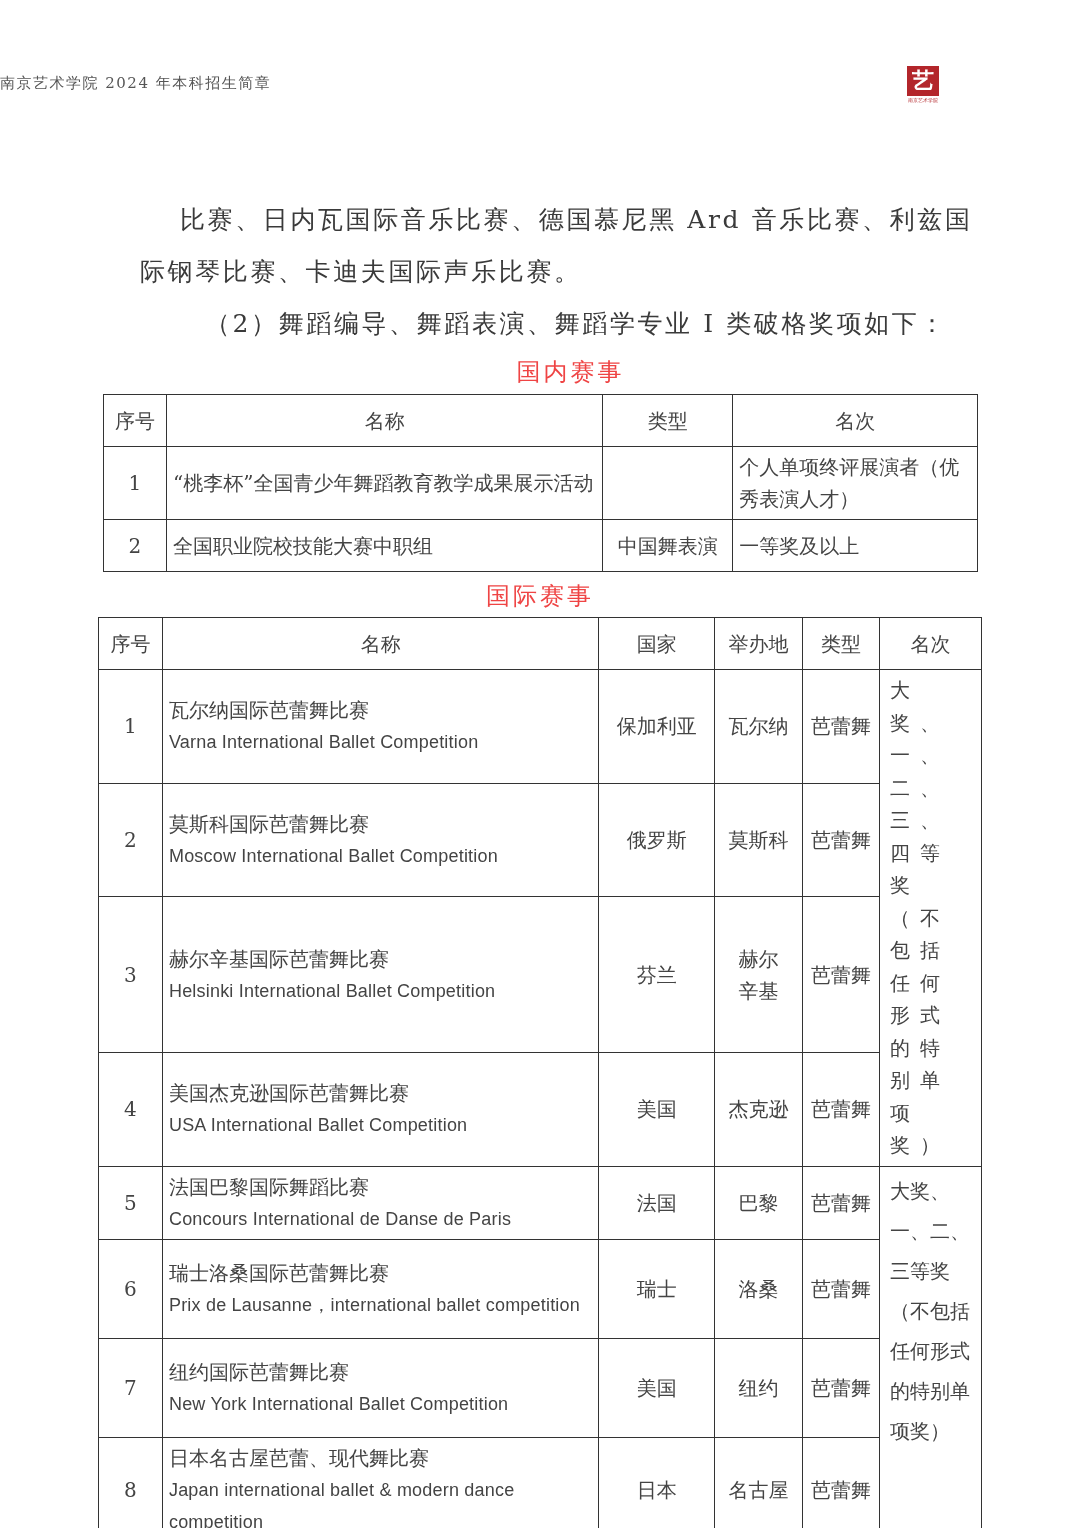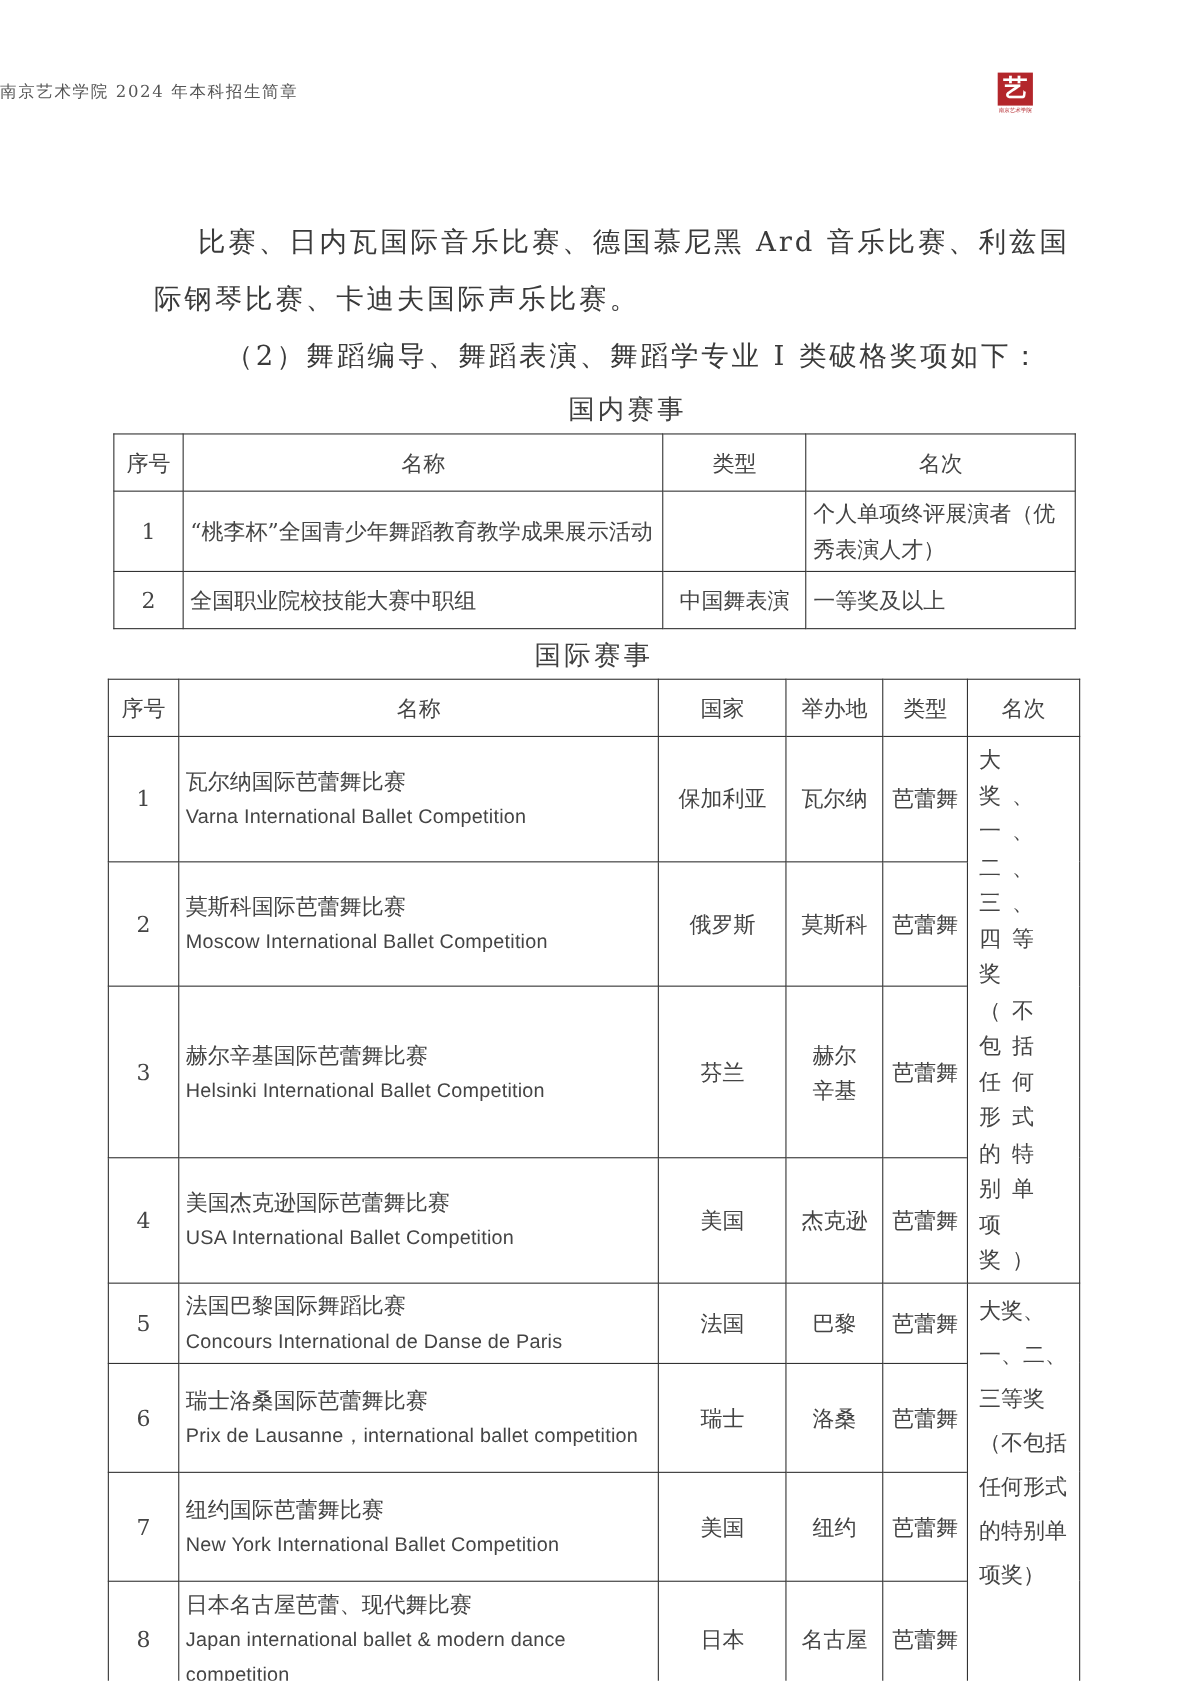--- a/index.html
+++ b/index.html
@@ -17,21 +17,21 @@
   .logo .seal {
     width: 32px; height: 30px; background: #b3262b; color: #fff; font-size: 22px; line-height: 30px; text-align: center;
     font-family: "DejaVu Sans", sans-serif; font-weight: bold;
   }
   .logo .cap { font-size: 5px; color: #b3262b; text-align: center; margin-top: 1px; white-space: nowrap; }
   .para {
     position: absolute; left: 140px; width: 810px; font-size: 25px; color: #3a3a3a; letter-spacing: 2.6px;
     white-space: nowrap;
   }
   .caption {
-    position: absolute; font-size: 24px; color: #404040; letter-spacing: 3px; text-align: center;
+    position: absolute; font-size: 24px; color: #ef4444; letter-spacing: 3px; text-align: center;
   }
   table { border-collapse: collapse; position: absolute; }
   td, th {
     border: 1.6px solid #333; font-weight: normal; color: #444; font-size: 20px;
     padding: 4px 6px; line-height: 32px;
   }
   .t1 { left: 103px; top: 394px; width: 875px; }
   .t2 { left: 98px; top: 617px; width: 884px; }
   .c { text-align: center; }
   .l { text-align: left; }

